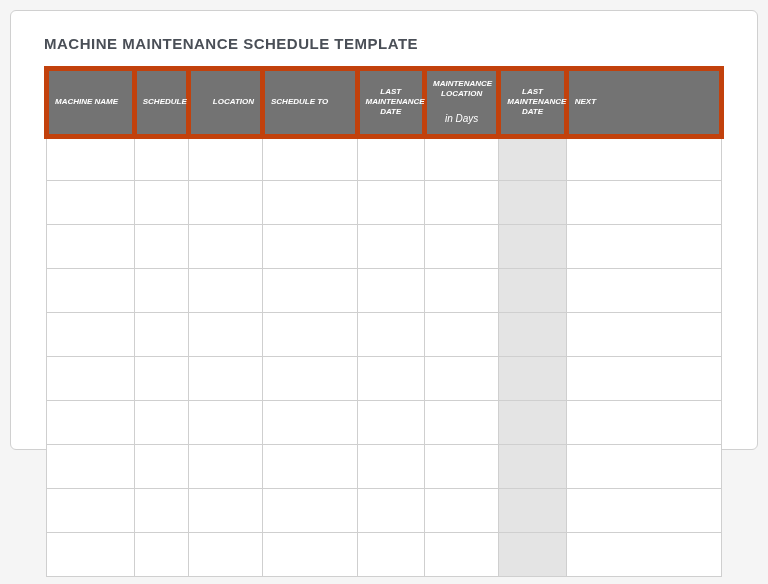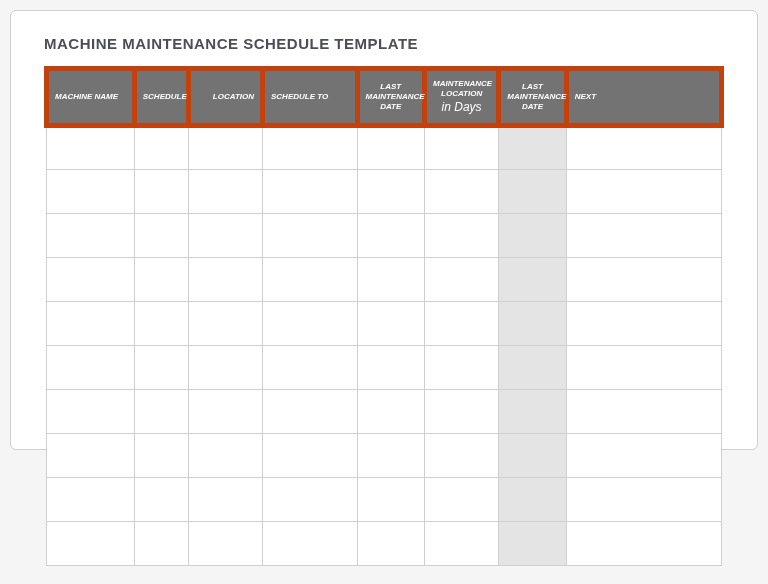--- a/index.html
+++ b/index.html
@@ -48,22 +48,22 @@
       text-align: left;
       border: 5px solid #c2410c;
       vertical-align: middle;
       line-height: 1.25;
       height: 42px;
       font-style: italic;
     }
     thead th .sub {
       display: block;
       font-weight: 400;
-      font-size: 12px;
-      margin-top: 1px;
+      font-size: 10px;
+      margin-top: 14px;
     }
     tbody td {
       border: 1px solid #cfcfcf;
       height: 44px;
       background: #ffffff;
     }
     tbody td.highlight {
       background: #e4e4e4;
     }
     

